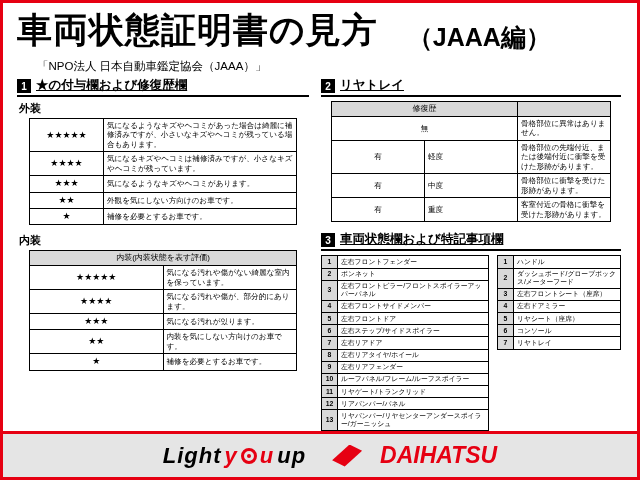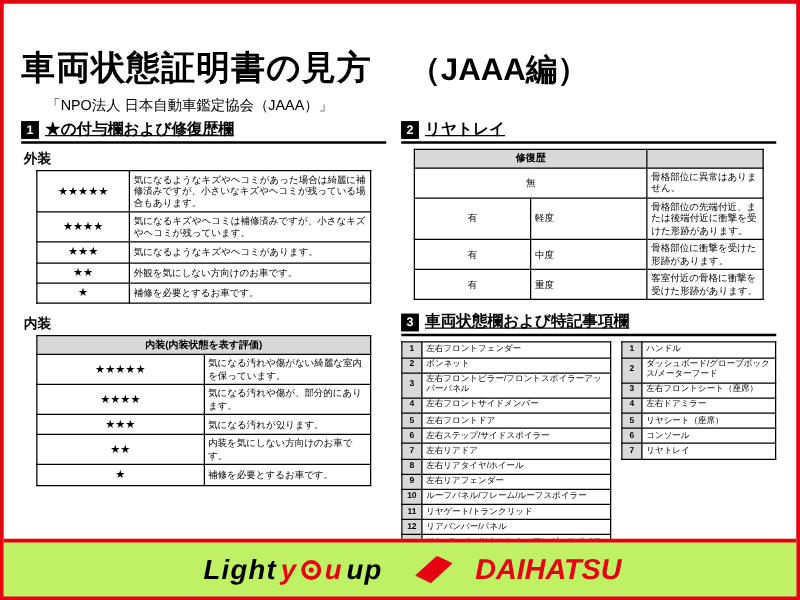--- a/index.html
+++ b/index.html
@@ -20,24 +20,23 @@
   
   .header {
     padding:4px 14px 0 14px;
   }
   .title-row {
     display:flex;
     align-items:flex-end;
     white-space:nowrap;
   }
   .main-title {
-    font-size:27px;
+    font-size:35px;
     font-weight:bold;
     letter-spacing:1px;
-    margin-top:29px;
   }
   .main-title-sub {
     font-size:25px;
     font-weight:bold;
     margin-left:30px;
   }
   .assoc {
     font-size:11.5px;
     margin-top:5px;
     margin-left:20px;
@@ -88,21 +87,21 @@
   }
   td, th {
     border:1px solid #000;
     font-size:7.6px;
     padding:2px 3px;
     vertical-align:middle;
     line-height:1.25;
   }
   .hdr-cell {
     background:#d9d9d9;
-    font-weight:bold;
+    font-weight:normal;
     text-align:center;
     font-size:8px;
     padding:2px;
   }
   .rank {
     width:74px;
     text-align:center;
     letter-spacing:0px;
     font-size:9px;
     white-space:nowrap;
@@ -125,21 +124,21 @@
   
   .footer {
     position:absolute;
     left:0; right:0; bottom:0;
     height:46px;
     border-top:3px solid #e60012;
     display:flex;
     align-items:center;
     justify-content:center;
     gap:26px;
-    background:#bef264;
+    background:#e5e5e5;
     padding-left:20px;
   }
   .light-you-up {
     font-size:22px;
     font-style:italic;
     font-weight:bold;
     letter-spacing:1px;
     display:flex;
     align-items:center;
     gap:3px;

